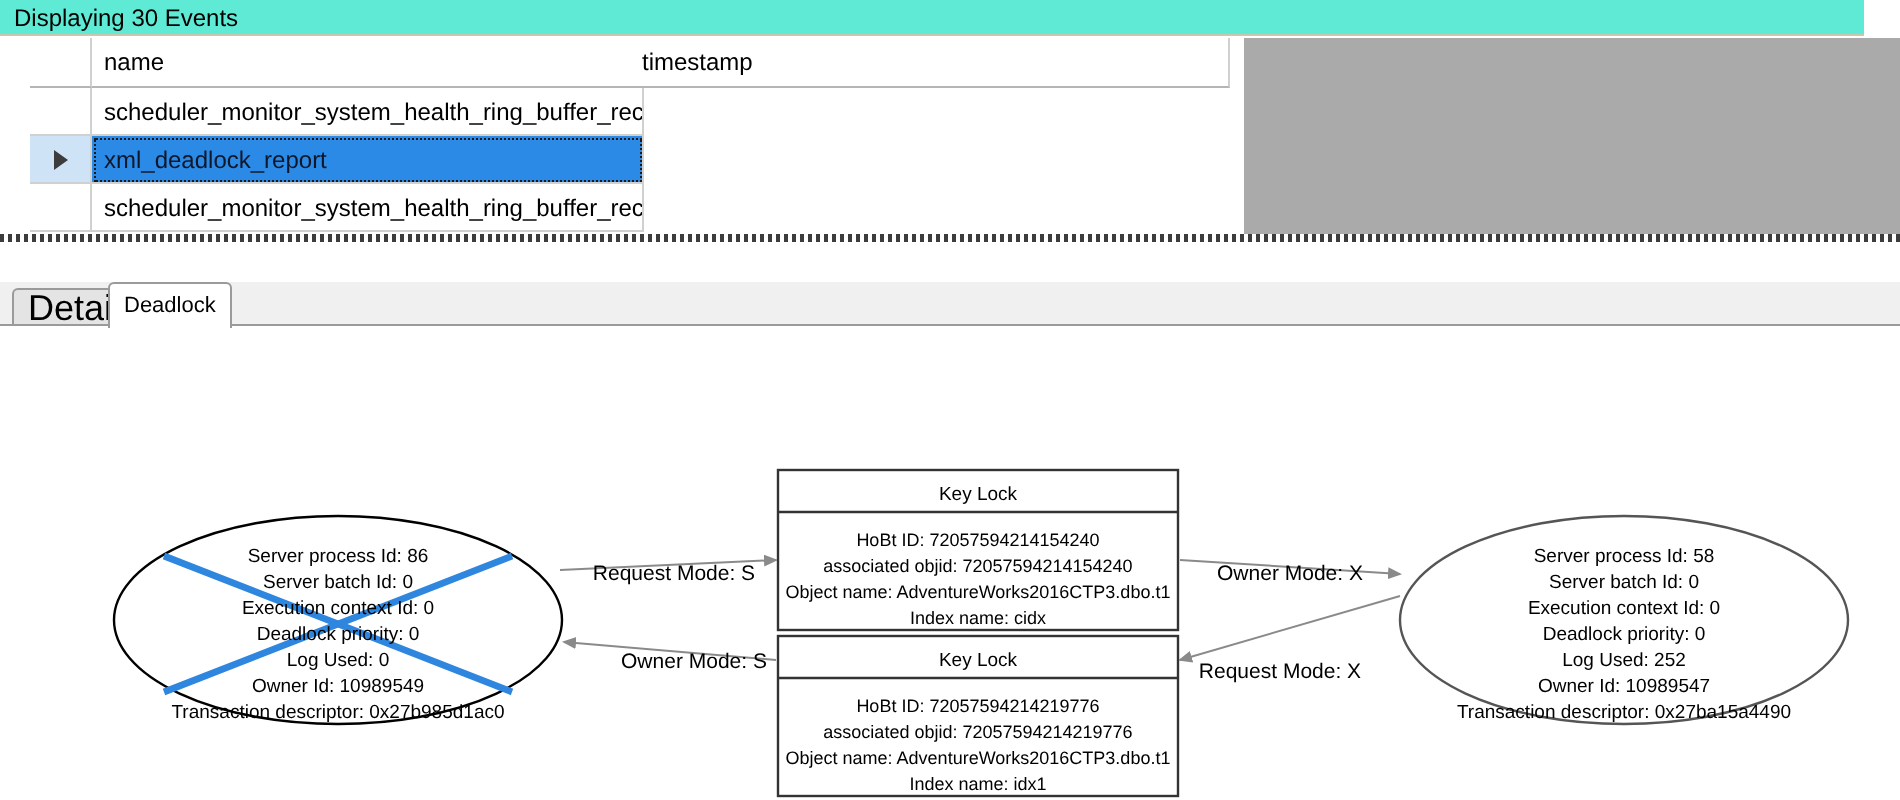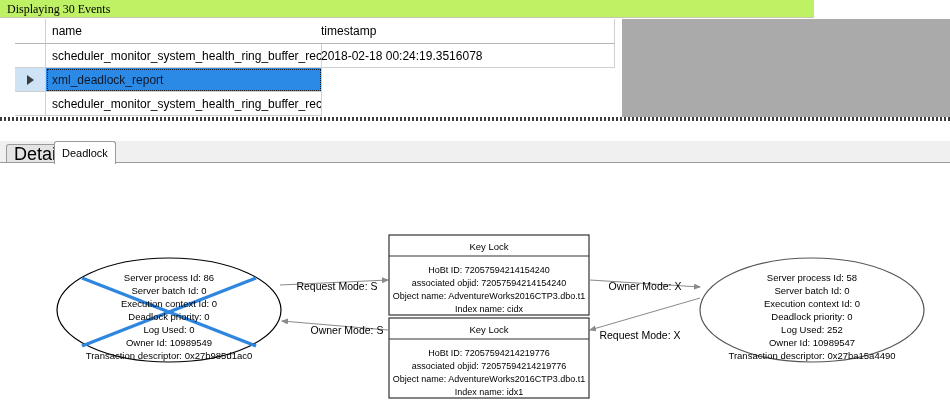--- a/index.html
+++ b/index.html
@@ -7,24 +7,23 @@
     width:950px;height:400px;overflow:hidden;
     background:#ffffff;
     font-family:"Liberation Sans","DejaVu Sans",sans-serif;
     font-size:12px;color:#000;
     -webkit-font-smoothing:antialiased;
   }
   #app{position:relative;width:950px;height:400px;}
 
   
   .status-bar{
-    position:absolute;left:0;top:0;width:814px;height:18px;
-    background:#bef264;border-bottom:1px solid #c8c8b0;
-    box-sizing:border-box;
-    font-family:Liberation Serif, serif;
+    position:absolute;left:0;top:0;width:932px;height:18px;
+    background:#5eead4;border-bottom:1px solid #c8c8b0;
+    box-sizing:border-box;
   }
   .status-bar .txt{
     position:absolute;left:7px;top:2px;font-size:12px;color:#000;
     white-space:nowrap;
   }
 
   
   .grid{
     position:absolute;left:0;top:19px;width:950px;height:98px;
     background:#aaaaaa;
@@ -133,21 +132,20 @@
 
       <div class="grid-row hdr">
         <div class="cell c-sel"></div>
         <div class="cell c-name">name</div>
         <div class="cell c-time">timestamp</div>
       </div>
 
       <div class="grid-row r0">
         <div class="cell c-sel"></div>
         <div class="cell c-name">scheduler_monitor_system_health_ring_buffer_recorded</div>
-        <div class="cell c-time">2018-02-18 00:24:19.3516078</div>
       </div>
 
       <div class="grid-row r1 selected">
         <div class="cell c-sel">
           <span class="tri"></span>
         </div>
         <div class="cell c-name">xml_deadlock_report</div>
       </div>
 
       <div class="grid-row r2">

